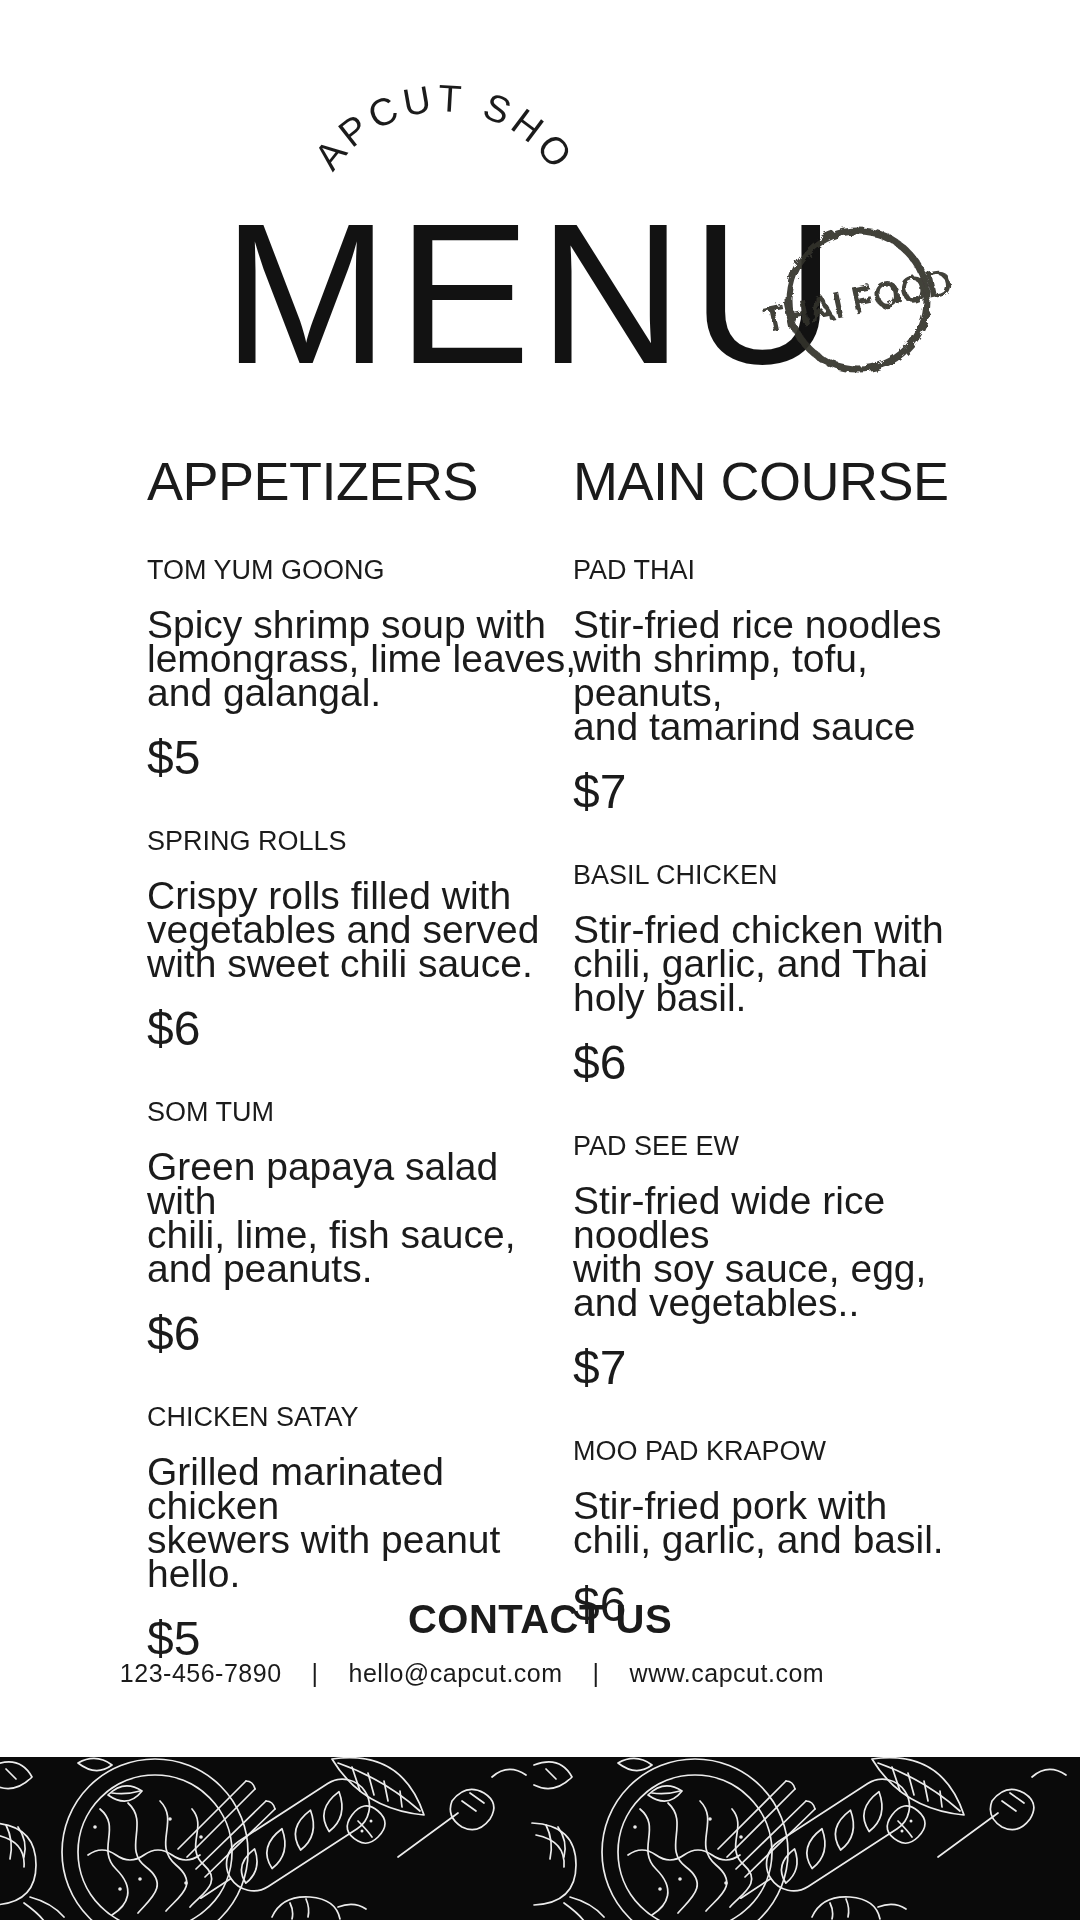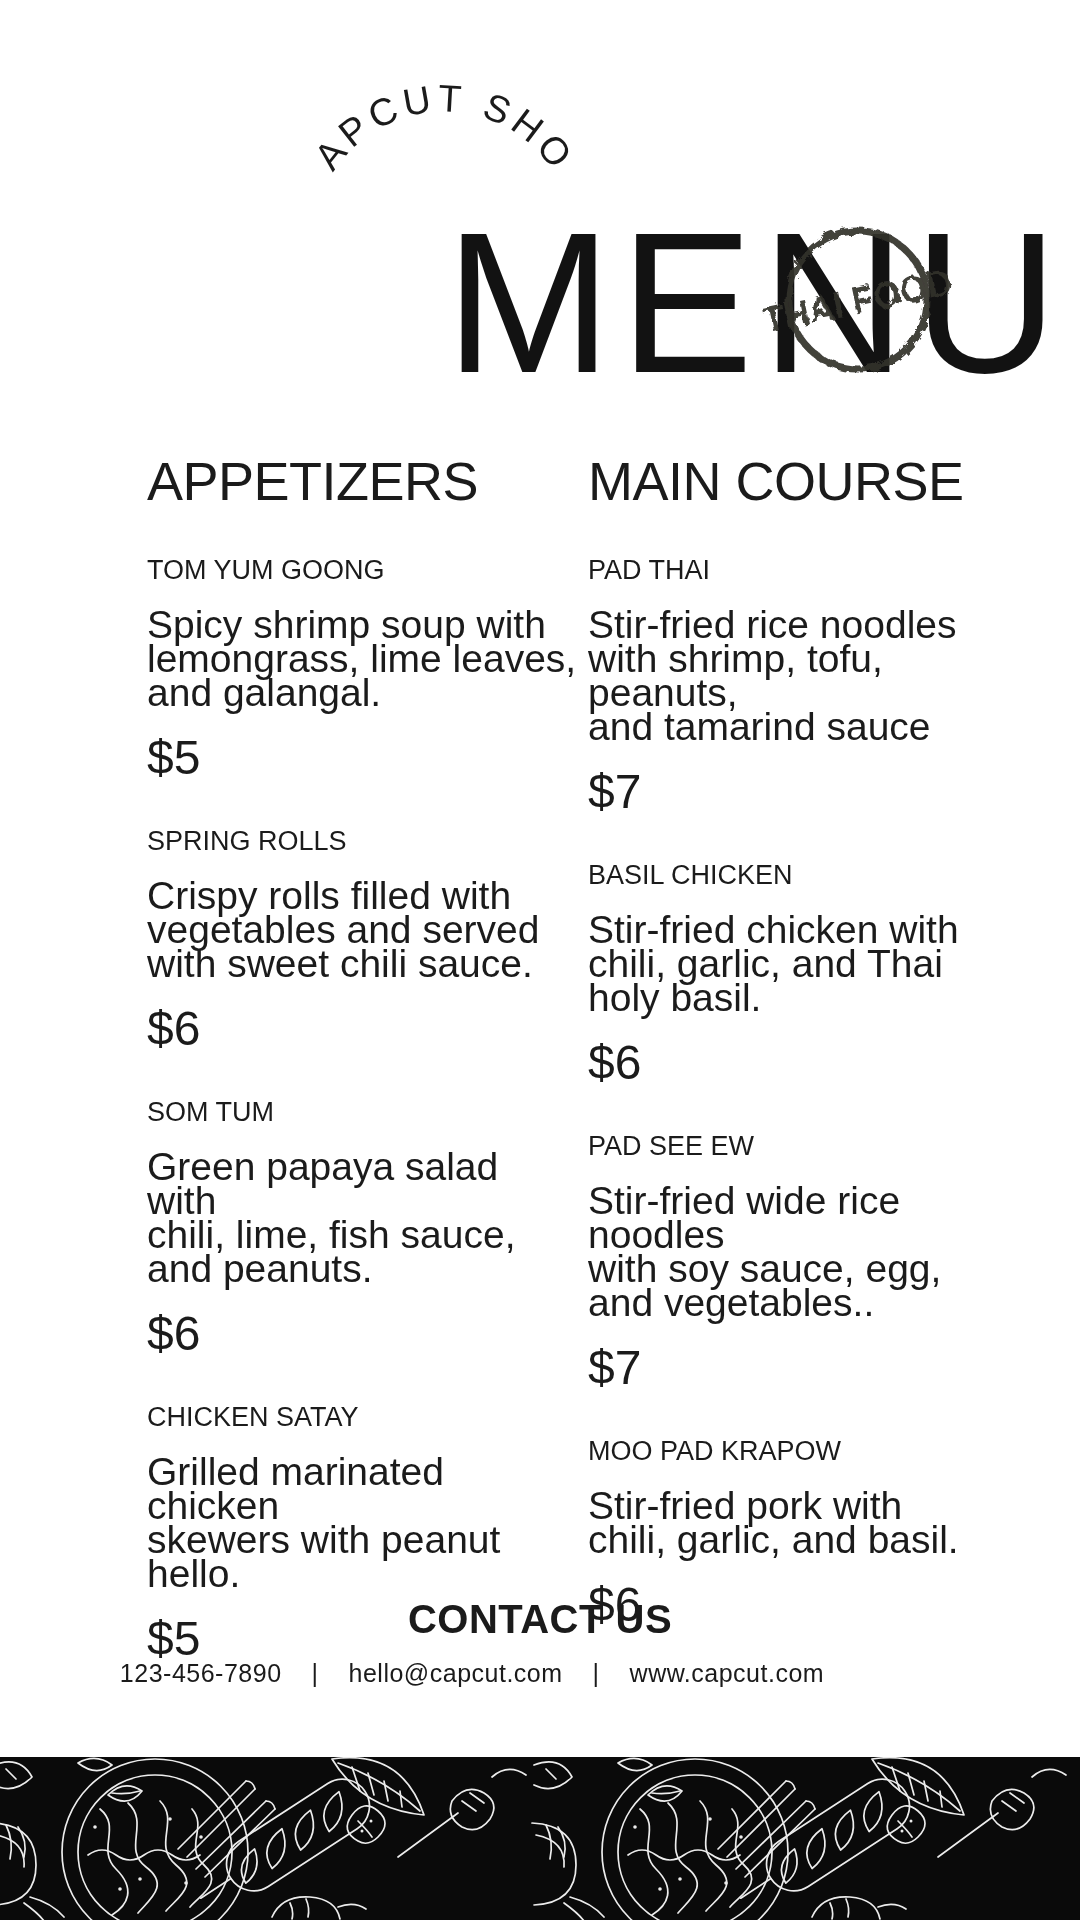--- a/index.html
+++ b/index.html
@@ -18,35 +18,35 @@
   }
   .page{position:relative;width:1080px;height:1920px;background:var(--page-background);overflow:hidden;}
 
   
   .arc-svg{position:absolute;left:0;top:0;width:1080px;height:300px;overflow:visible;}
   .arc-svg text{
     font-family:"Liberation Sans", sans-serif;
     font-size:38px;font-weight:500;letter-spacing:5px;fill:var(--text);
   }
   .menu-title{
-    position:absolute;top:203px;left:0;width:1066px;
+    position:absolute;top:194px;left:0;width:1066px;
     font-size:200px;line-height:1;font-weight:400;letter-spacing:8px;
-    text-align:right;color:#121212;white-space:nowrap;
+    text-align:center;color:#121212;white-space:nowrap;
   }
   .stamp-svg{position:absolute;left:756px;top:212px;width:210px;height:185px;overflow:visible;}
   .stamp-svg circle{stroke:var(--stamp);stroke-width:7;fill:none;}
   .stamp-svg text{
     font-family:"Liberation Sans", sans-serif;
     font-size:38px;font-weight:700;fill:var(--stamp);
   }
 
   
   .col{position:absolute;top:440px;width:430px;}
   .col-left{left:147px;}
-  .col-right{left:588px;}
+  .col-right{left:573px;}
   .section-title{
     font-size:54px;line-height:52px;font-weight:400;letter-spacing:-0.5px;
     padding-top:15px;margin-bottom:42px;white-space:nowrap;
   }
   .item{margin-bottom:38px;}
   .item-name{font-size:27px;line-height:42px;font-weight:400;white-space:nowrap;}
   .item-desc{font-size:39px;line-height:34px;margin-top:17px;white-space:pre-line;}
   .item-price{font-size:48px;line-height:48px;margin-top:24px;}
 
   

